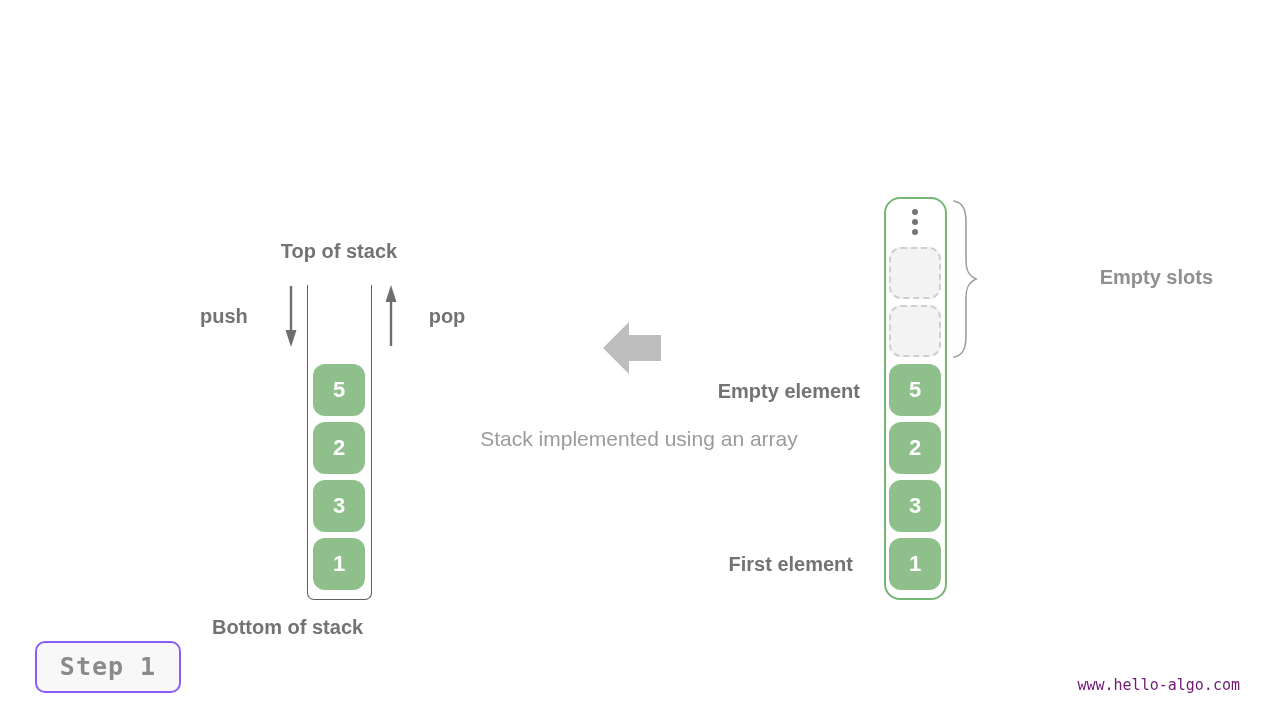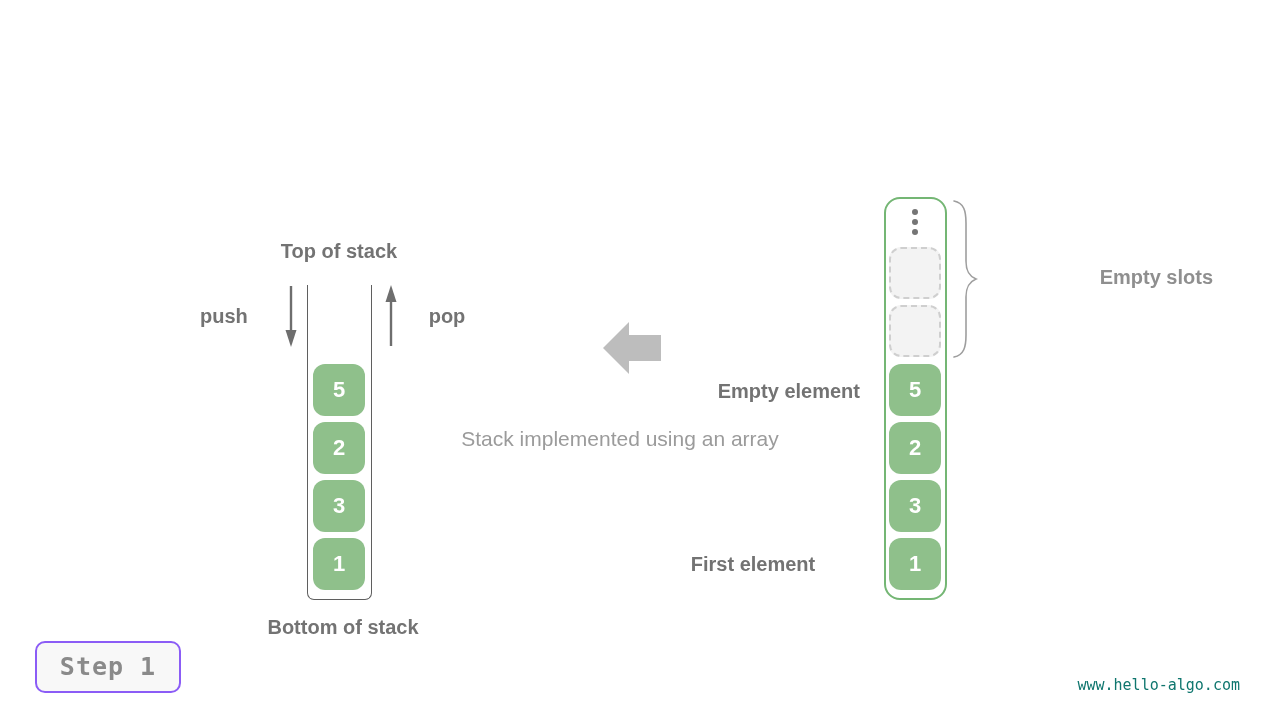--- a/index.html
+++ b/index.html
@@ -52,21 +52,21 @@
     left: 35px; top: 641px; width: 146px; height: 52px;
     background: #f8f8f8;
     border: 2px solid #8b5cf6;
     border-radius: 10px;
     color: #8a8a8a; font-weight: 700; font-size: 25px;
     text-align: center; line-height: 48px;
     letter-spacing: 1px;
   }
   .watermark {
     left: 1040px; top: 676px; width: 200px;
-    text-align: right; font-size: 15px; color: #0f766e;
+    text-align: right; font-size: 15px; color: #701a75;
   }
 </style>
 </head>
 <body>
 
 <div class="abs lbl-dark" style="left:239px; top:240px; width:200px; text-align:center;">Top of stack</div>
 
 <div class="abs lbl-dark" style="left:200px; top:305px; width:70px; ">push</div>
 
 <div class="abs" style="left:283px; top:284px;">
@@ -85,33 +85,33 @@
   </svg>
 </div>
 
 <div class="abs lbl-dark" style="left:412px; top:305px; width:70px; text-align:center;">pop</div>
 
 <div class="abs cell stack-cell" style="top:364px;">5</div>
 <div class="abs cell stack-cell" style="top:422px;">2</div>
 <div class="abs cell stack-cell" style="top:480px;">3</div>
 <div class="abs cell stack-cell" style="top:538px;">1</div>
 
-<div class="abs lbl-dark" style="left:233px; top:616px; width:220px; text-align:center;">Bottom of stack</div>
+<div class="abs lbl-dark" style="left:212px; top:616px; width:220px; ">Bottom of stack</div>
 
 <div class="abs" style="left:603px; top:320px;">
   <svg width="58" height="56" viewBox="0 0 58 56">
     <polygon points="0,28 26,2 26,15 58,15 58,41 26,41 26,54" fill="#bdbdbd"></polygon>
   </svg>
 </div>
 
-<div class="abs caption" style="left:420px; top:427px; width:400px; text-align:center;">Stack implemented using an array</div>
+<div class="abs caption" style="left:439px; top:427px; width:400px; text-align:center;">Stack implemented using an array</div>
 
 <div class="abs lbl-dark" style="left:660px; top:380px; width:200px; text-align:right;">Empty element</div>
 
-<div class="abs lbl-dark" style="left:653px; top:553px; width:200px; text-align:center;">First element</div>
+<div class="abs lbl-dark" style="left:653px; top:553px; width:200px; text-align:right;">First element</div>
 
 <div class="abs array-container"></div>
 
 <div class="abs dots-wrap">
   <div class="dot"></div>
     <div class="dot"></div>
     <div class="dot"></div>
 </div>
 
 <div class="abs empty-slot" style="top:247px;"></div>

